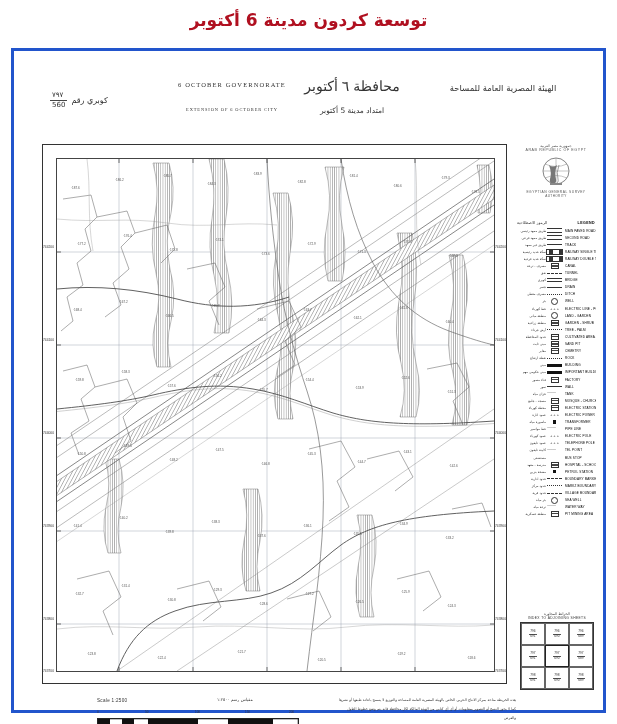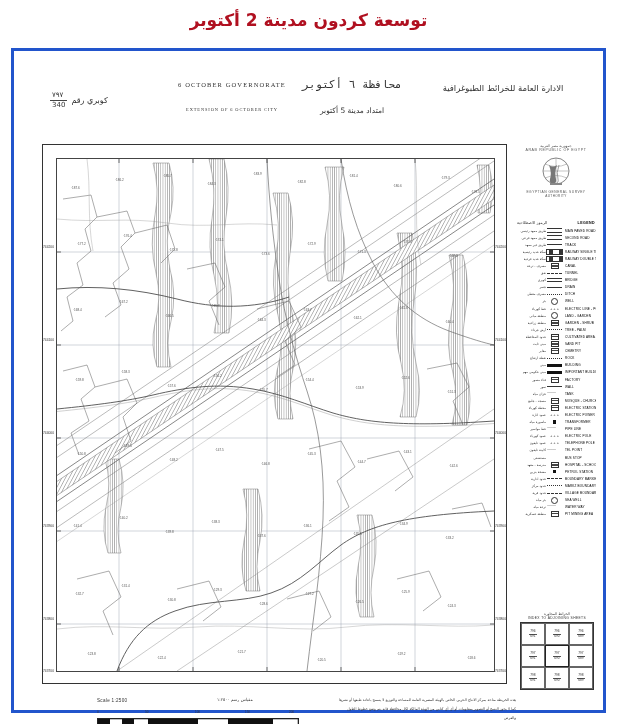--- a/index.html
+++ b/index.html
@@ -44,21 +44,21 @@
   }
   .hdr-agency{
     position:absolute;right:4px;top:8px;width:180px;
     text-align:center;direction:rtl;
     font-family:"DejaVu Sans", sans-serif;
     font-size:8.5px;line-height:13px;color:#333;
   }
   .hdr-gov-ar{
     position:absolute;right:190px;top:4px;width:110px;
     text-align:center;direction:rtl;
-    font-family:Liberation Mono, monospace;font-size:11px;color:#333;
+    font-family:Liberation Sans, sans-serif;font-size:14px;color:#333;
   }
   .hdr-gov-ar2{
     position:absolute;right:190px;top:32px;width:110px;
     text-align:center;direction:rtl;
     font-family:"DejaVu Sans", sans-serif;font-size:7.5px;color:#333;
   }
   .hdr-gov-en{
     position:absolute;right:300px;top:7px;width:130px;
     text-align:center;
     font-family:"Liberation Serif", serif;font-size:6.5px;
@@ -179,44 +179,44 @@
   .scale-wrap{position:absolute;left:55px;top:2px;width:300px;}
   .scale-en{position:absolute;left:0;top:2px;font-size:4.6px;color:#333;letter-spacing:0.3px;}
   .scale-ar{position:absolute;left:120px;top:1px;font-size:4.2px;color:#333;direction:rtl;font-family:"DejaVu Sans",sans-serif;}
   .scale-bar{position:absolute;left:0;top:22px;width:200px;height:6px;border:0.6px solid #222;}
   .scale-ticks{position:absolute;left:0;top:14px;width:200px;height:7px;}
   .scale-ticks span{position:absolute;font-size:3px;color:#333;top:0;}
 </style>
 </head>
 <body>
 
-<div class="page-title">توسعة كردون مدينة 2 أكتوبر</div>
+<div class="page-title">توسعة كردون مدينة 6 أكتوبر</div>
 
 <div class="blue-frame"></div>
 
 <div class="sheet">
 
   <div class="hdr">
 
     <div class="hdr-sheetno">
       <span>كوبري رقم</span>
       <span class="frac">
         <span class="num">٧٩٧</span>
-        <span class="den">340</span>
+        <span class="den">560</span>
       </span>
     </div>
 
     <div class="hdr-gov-en">6  OCTOBER  GOVERNORATE</div>
     <div class="hdr-ext-en">EXTENSION OF 6 OCTOBER CITY</div>
 
     <div class="hdr-gov-ar">محافظة ٦ أكتوبر</div>
     <div class="hdr-gov-ar2">امتداد مدينة 5 أكتوبر</div>
 
     <div class="hdr-agency">
-      <div>الادارة العامة للخرائط الطبوغرافية</div>
+      <div>الهيئة المصرية العامة للمساحة</div>
     </div>
   </div>
 
   <div class="map-outer">
     <div class="map-inner">
       <svg class="map-svg" width="437" height="512" viewBox="0 0 437 512">
         <defs>
           <pattern id="hatchV" width="2.2" height="4" patternUnits="userSpaceOnUse">
             <rect width="2.2" height="4" fill="#ffffff"></rect>
             <rect width="0.55" height="4" fill="#8a8a8a"></rect>

